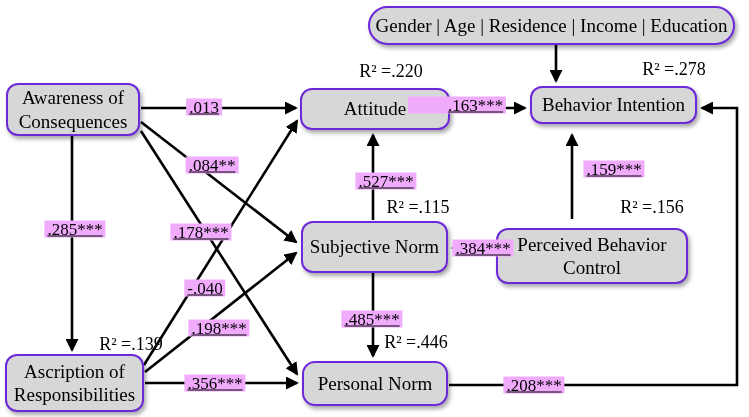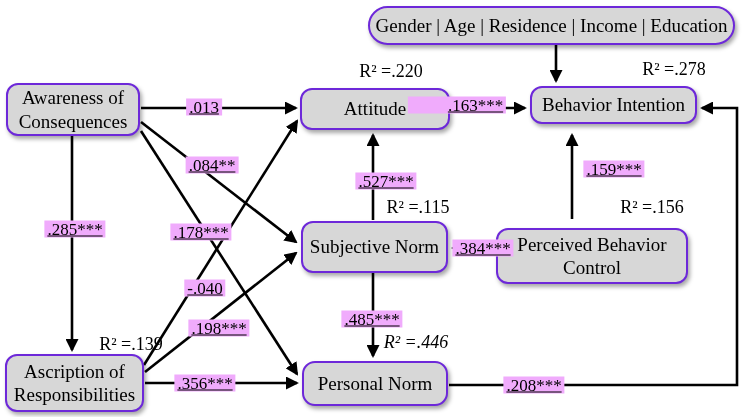--- a/index.html
+++ b/index.html
@@ -72,28 +72,28 @@
 
   <div class="node" style="left:5px;top:354px;width:139px;height:58px;">Ascription of
 Responsibilities</div>
 
   <div class="lbl" style="left:204px;top:107px;">.013</div>
   <div class="lbl" style="left:212px;top:165px;">.084**</div>
   <div class="lbl" style="left:201px;top:232px;">.178***</div>
   <div class="lbl" style="left:75px;top:229px;">.285***</div>
   <div class="lbl" style="left:205px;top:288px;text-align:right;">-.040</div>
   <div class="lbl" style="left:219px;top:320px;margin-top:8px;">.198***</div>
-  <div class="lbl" style="left:205px;top:383px;">.356***</div>
+  <div class="lbl" style="left:215px;top:383px;">.356***</div>
   <div class="lbl" style="left:370px;top:181px;margin-left:16px;">.527***</div>
   <div class="lbl" style="left:372px;top:319px;">.485***</div>
   <div class="lbl" style="left:457px;top:105px;padding-left:40px;">.163***</div>
   <div class="lbl" style="left:483px;top:248px;text-align:center;">.384***</div>
   <div class="lbl" style="left:614px;top:169px;">.159***</div>
   <div class="lbl" style="left:534px;top:385px;">.208***</div>
 
   <div class="r2" style="left:391px;top:71px;">R² =.220</div>
   <div class="r2" style="left:674px;top:69px;">R² =.278</div>
   <div class="r2" style="left:418px;top:207px;text-align:right;">R² =.115</div>
   <div class="r2" style="left:652px;top:207px;">R² =.156</div>
-  <div class="r2" style="left:416px;top:342px;font-style:italic;">R² =.446</div>
+  <div class="r2" style="left:416px;top:342px;">R² =.446</div>
   <div class="r2" style="left:119px;top:344px;margin-left:12px;">R² =.139</div>
 
 </div>
 
 </body></html>

